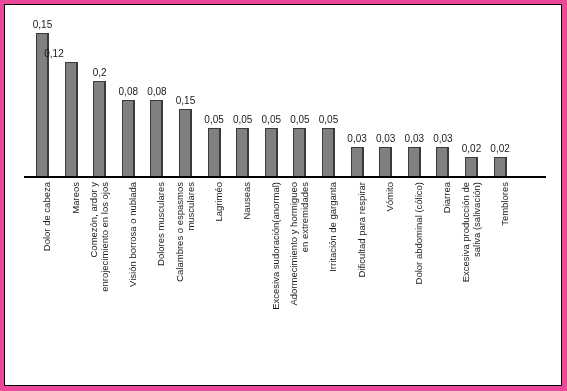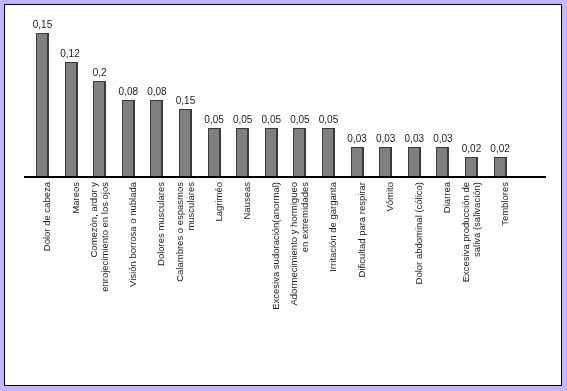--- a/index.html
+++ b/index.html
@@ -7,21 +7,21 @@
     padding: 0;
     background: #ffffff;
   }
   body {
     font-family: "Liberation Sans", sans-serif;
   }
   #figure {
     position: relative;
     width: 567px;
     height: 391px;
-    background: #c4b5fd;
+    background: #ec4899;
     overflow: hidden;
   }
   #frame {
     position: absolute;
     left: 4px;
     top: 4px;
     width: 558px;
     height: 382px;
     border: 1px solid #000000;
     box-sizing: border-box;
@@ -97,21 +97,21 @@
         <div class="bar" style="left: 350.6px; top: 147.4px; height: 28.6px; width: 13px; background: rgb(128, 128, 128); border-color: rgb(58, 58, 58);"></div>
         <div class="bar" style="left: 379.2px; top: 147.4px; height: 28.6px; width: 13px; background: rgb(128, 128, 128); border-color: rgb(58, 58, 58);"></div>
         <div class="bar" style="left: 407.8px; top: 147.4px; height: 28.6px; width: 13px; background: rgb(128, 128, 128); border-color: rgb(58, 58, 58);"></div>
         <div class="bar" style="left: 436.4px; top: 147.4px; height: 28.6px; width: 13px; background: rgb(128, 128, 128); border-color: rgb(58, 58, 58);"></div>
         <div class="bar" style="left: 465px; top: 156.933px; height: 19.0667px; width: 13px; background: rgb(128, 128, 128); border-color: rgb(58, 58, 58);"></div>
         <div class="bar" style="left: 493.6px; top: 156.933px; height: 19.0667px; width: 13px; background: rgb(128, 128, 128); border-color: rgb(58, 58, 58);"></div>
       </div>
     <div id="labels-layer">
         <div class="bar-value" style="left: 25.5px; top: 19px;">0,15</div>
         <div class="cat-label" style="left: 42px; top: 182px; width: 175px; transform: rotate(-90deg) translate(-175px, 0px);"><span class="l1">Dolor de cabeza</span></div>
-        <div class="bar-value" style="left: 53px; top: 47.6px; text-align: center;">0,12</div>
+        <div class="bar-value" style="left: 37px; top: 47.6px; text-align: center;">0,12</div>
         <div class="cat-label" style="left: 70.6px; top: 182px; width: 175px; transform: rotate(-90deg) translate(-175px, 0px);"><span class="l1">Mareos</span></div>
         <div class="bar-value" style="left: 82.7px; top: 66.6667px;">0,2</div>
         <div class="cat-label" style="left: 88.7px; top: 182px; width: 175px; transform: rotate(-90deg) translate(-175px, 0px);"><span class="l1">Comezón, ardor y</span><span class="l2">enrojecimiento en los ojos</span></div>
         <div class="bar-value" style="left: 111.3px; top: 85.7333px;">0,08</div>
         <div class="cat-label" style="left: 127.8px; top: 182px; width: 175px; transform: rotate(-90deg) translate(-175px, 0px);"><span class="l1">Visión borrosa o nublada</span></div>
         <div class="bar-value" style="left: 139.9px; top: 85.7333px;">0,08</div>
         <div class="cat-label" style="left: 156.4px; top: 182px; width: 175px; transform: rotate(-90deg) translate(-175px, 0px);"><span class="l1">Dolores musculares</span></div>
         <div class="bar-value" style="left: 168.5px; top: 95.2667px;">0,15</div>
         <div class="cat-label" style="left: 174.5px; top: 182px; width: 175px; transform: rotate(-90deg) translate(-175px, 0px);"><span class="l1">Calambres o espasmos</span><span class="l2">musculares</span></div>
         <div class="bar-value" style="left: 197.1px; top: 114.333px;">0,05</div>

